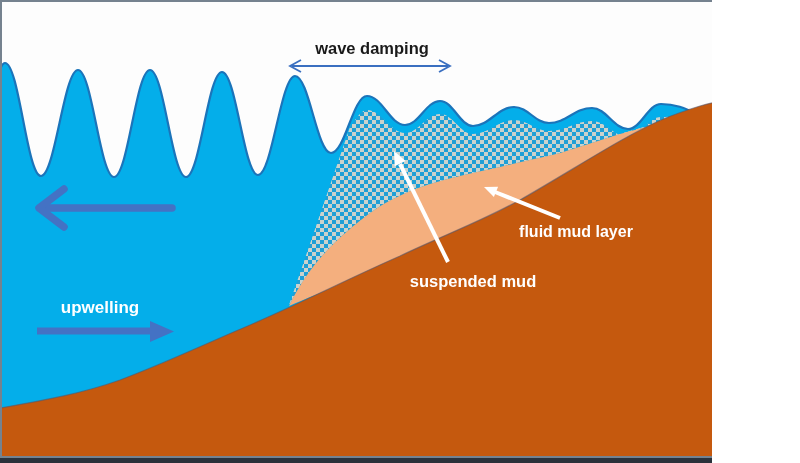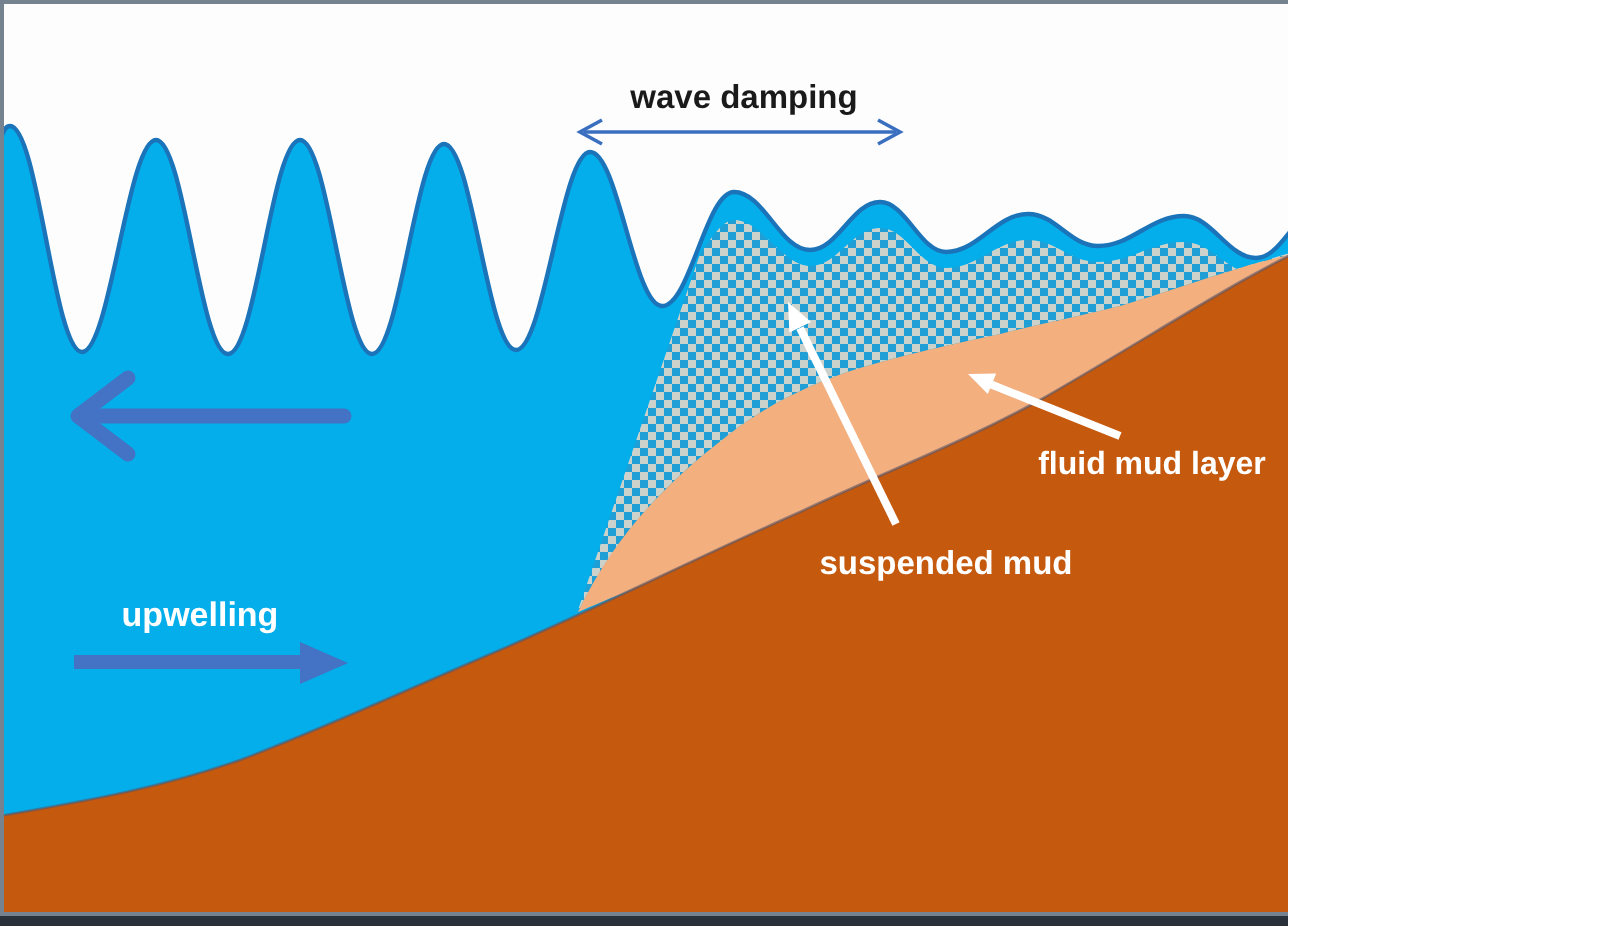--- a/index.html
+++ b/index.html
@@ -1,16 +1,16 @@
 <!DOCTYPE html>
 <html><head>
 <meta charset="utf-8">
 <style>
   html,body{margin:0;padding:0;background:#ffffff;}
-  .stage{width:644px;height:463px;position:relative;overflow:hidden;
+  .stage{width:712px;height:463px;position:relative;overflow:hidden;
          font-family:"Liberation Sans", sans-serif;}
   svg{display:block;}
   text{font-family:"Liberation Sans", sans-serif;}
   .lbl-dark{font-weight:bold;fill:#1a1a1a;}
   .lbl-white{font-weight:bold;fill:#ffffff;}
 </style>
 </head>
 <body>
 
 <div class="stage">

